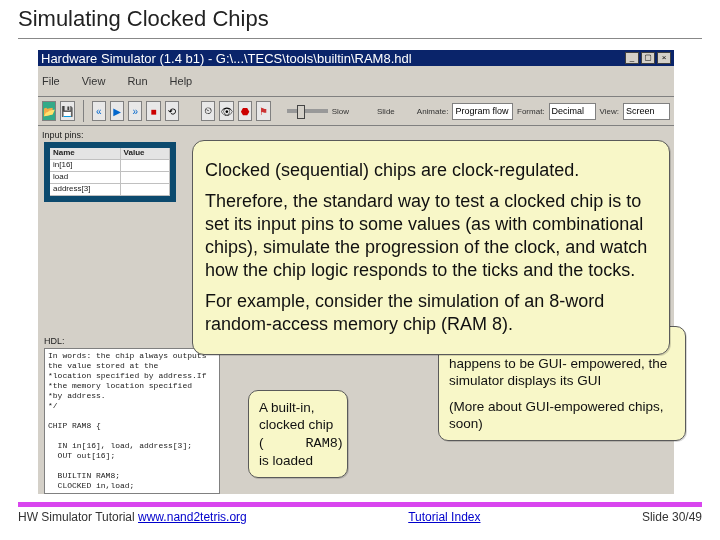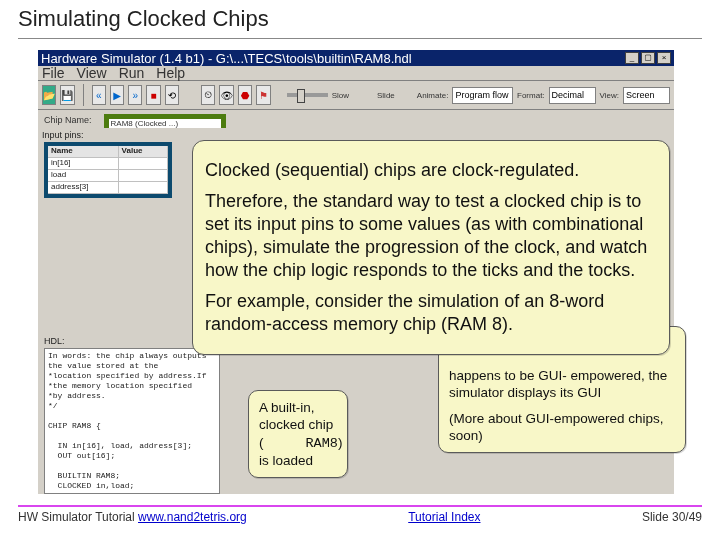--- a/index.html
+++ b/index.html
@@ -57,24 +57,24 @@
   .win-titlebar .wb {
     width: 12px; height: 10px;
     background: #d4d0c8;
     border: 1px solid #404040;
     font-size: 8px; line-height: 9px; text-align: center;
   }
 
   .menubar {
     height: 14px;
     background: #d4d0c8;
-    font-size: 14px;
+    font-size: 11px;
     color: #333;
-    padding: 0 4px;
-    display: flex; gap: 12px; align-items: center;
+    padding: 8px 4px;
+    display: flex; gap: 22px; align-items: center;
     border-bottom: 1px solid #808080;
     filter: blur(0.6px);
   }
 
   .toolbar {
     height: 28px;
     background: #d4d0c8;
     display: flex;
     align-items: center;
     gap: 4px;
@@ -110,21 +110,21 @@
 
   .sim-body {
     position: absolute;
     left:0; top: 78px; right:0; bottom:0;
     background:#d4d0c8;
   }
   .inputs-hdr {
     position:absolute; left:4px; top:2px; font-size:9px; color:#222; filter: blur(0.6px);
   }
   .tableish {
-    position:absolute; background:#fff; border:4px solid #0c4a6e;
+    position:absolute; background:#fff; border:6px solid #0c4a6e;
     font-size:8px;
   }
   .tableish .row { display:flex; height:12px; }
   .tableish .cell { border-right:1px solid #c0c0c0; border-bottom:1px solid #c0c0c0; padding:0 3px; overflow:hidden; white-space:nowrap; color:#222;}
   .tableish .hdr .cell { background:#e4e4e4; font-weight:bold; }
 
   .hdl-label { position:absolute; font-size:9px; color:#222; filter: blur(0.6px);}
   .hdl-box {
     position:absolute; background:#fff; border:1px solid #808080;
     font-family: "Courier New", monospace; font-size:8px; line-height:10px;
@@ -148,21 +148,21 @@
   .callout p { margin:0 0 8px 0; }
   .callout p:last-child { margin-bottom:0;}
 
   .callout.small { font-size:13.5px; padding:8px 10px; border-radius:10px;}
 
   .mono { font-family: "Courier New", monospace; padding-left: 42px; }
 
   .footer {
     position:absolute; left:0; right:0; bottom:2px;
     display:flex; justify-content:space-between;
-    border-top:2px solid #d946ef;
+    border-top:5px solid #d946ef;
     padding-top:3px;
     font-size:12px;
     color:#333;
   }
   .footer .link { color:#0000cc; text-decoration: underline; }
 </style>
 </head>
 <body>
 
 <div class="slide">
@@ -253,21 +253,21 @@
   OUT out[16];
 
   BUILTIN RAM8;
   CLOCKED in,load;
 }</div>
     </div>
   </div>
 
   <div class="callout small" style="left:420px; top:320px; width:226px;">
     <p style="visibility:hidden; margin:0; height:20px;">placeholder</p>
-    <p style="margin:12px 0 8px 0;">happens to be GUI- empowered, the simulator displays its GUI</p>
+    <p style="margin:0 0 8px 0;">happens to be GUI- empowered, the simulator displays its GUI</p>
     <p style="margin:0;">(More about GUI-empowered chips, soon)</p>
   </div>
 
   <div class="callout big" style="left:174px; top:134px;">
     <p>Clocked (sequential) chips are clock-regulated.</p>
     <p>Therefore, the standard way to test a clocked chip is to set its input pins to some values (as with combinational chips), simulate the progression of the clock, and watch how the chip logic responds to the ticks and the tocks.</p>
     <p>For example, consider the simulation of an 8-word random-access memory chip (RAM 8).</p>
   </div>
 
   <div class="callout small" style="left:230px; top:384px; width:78px;">

